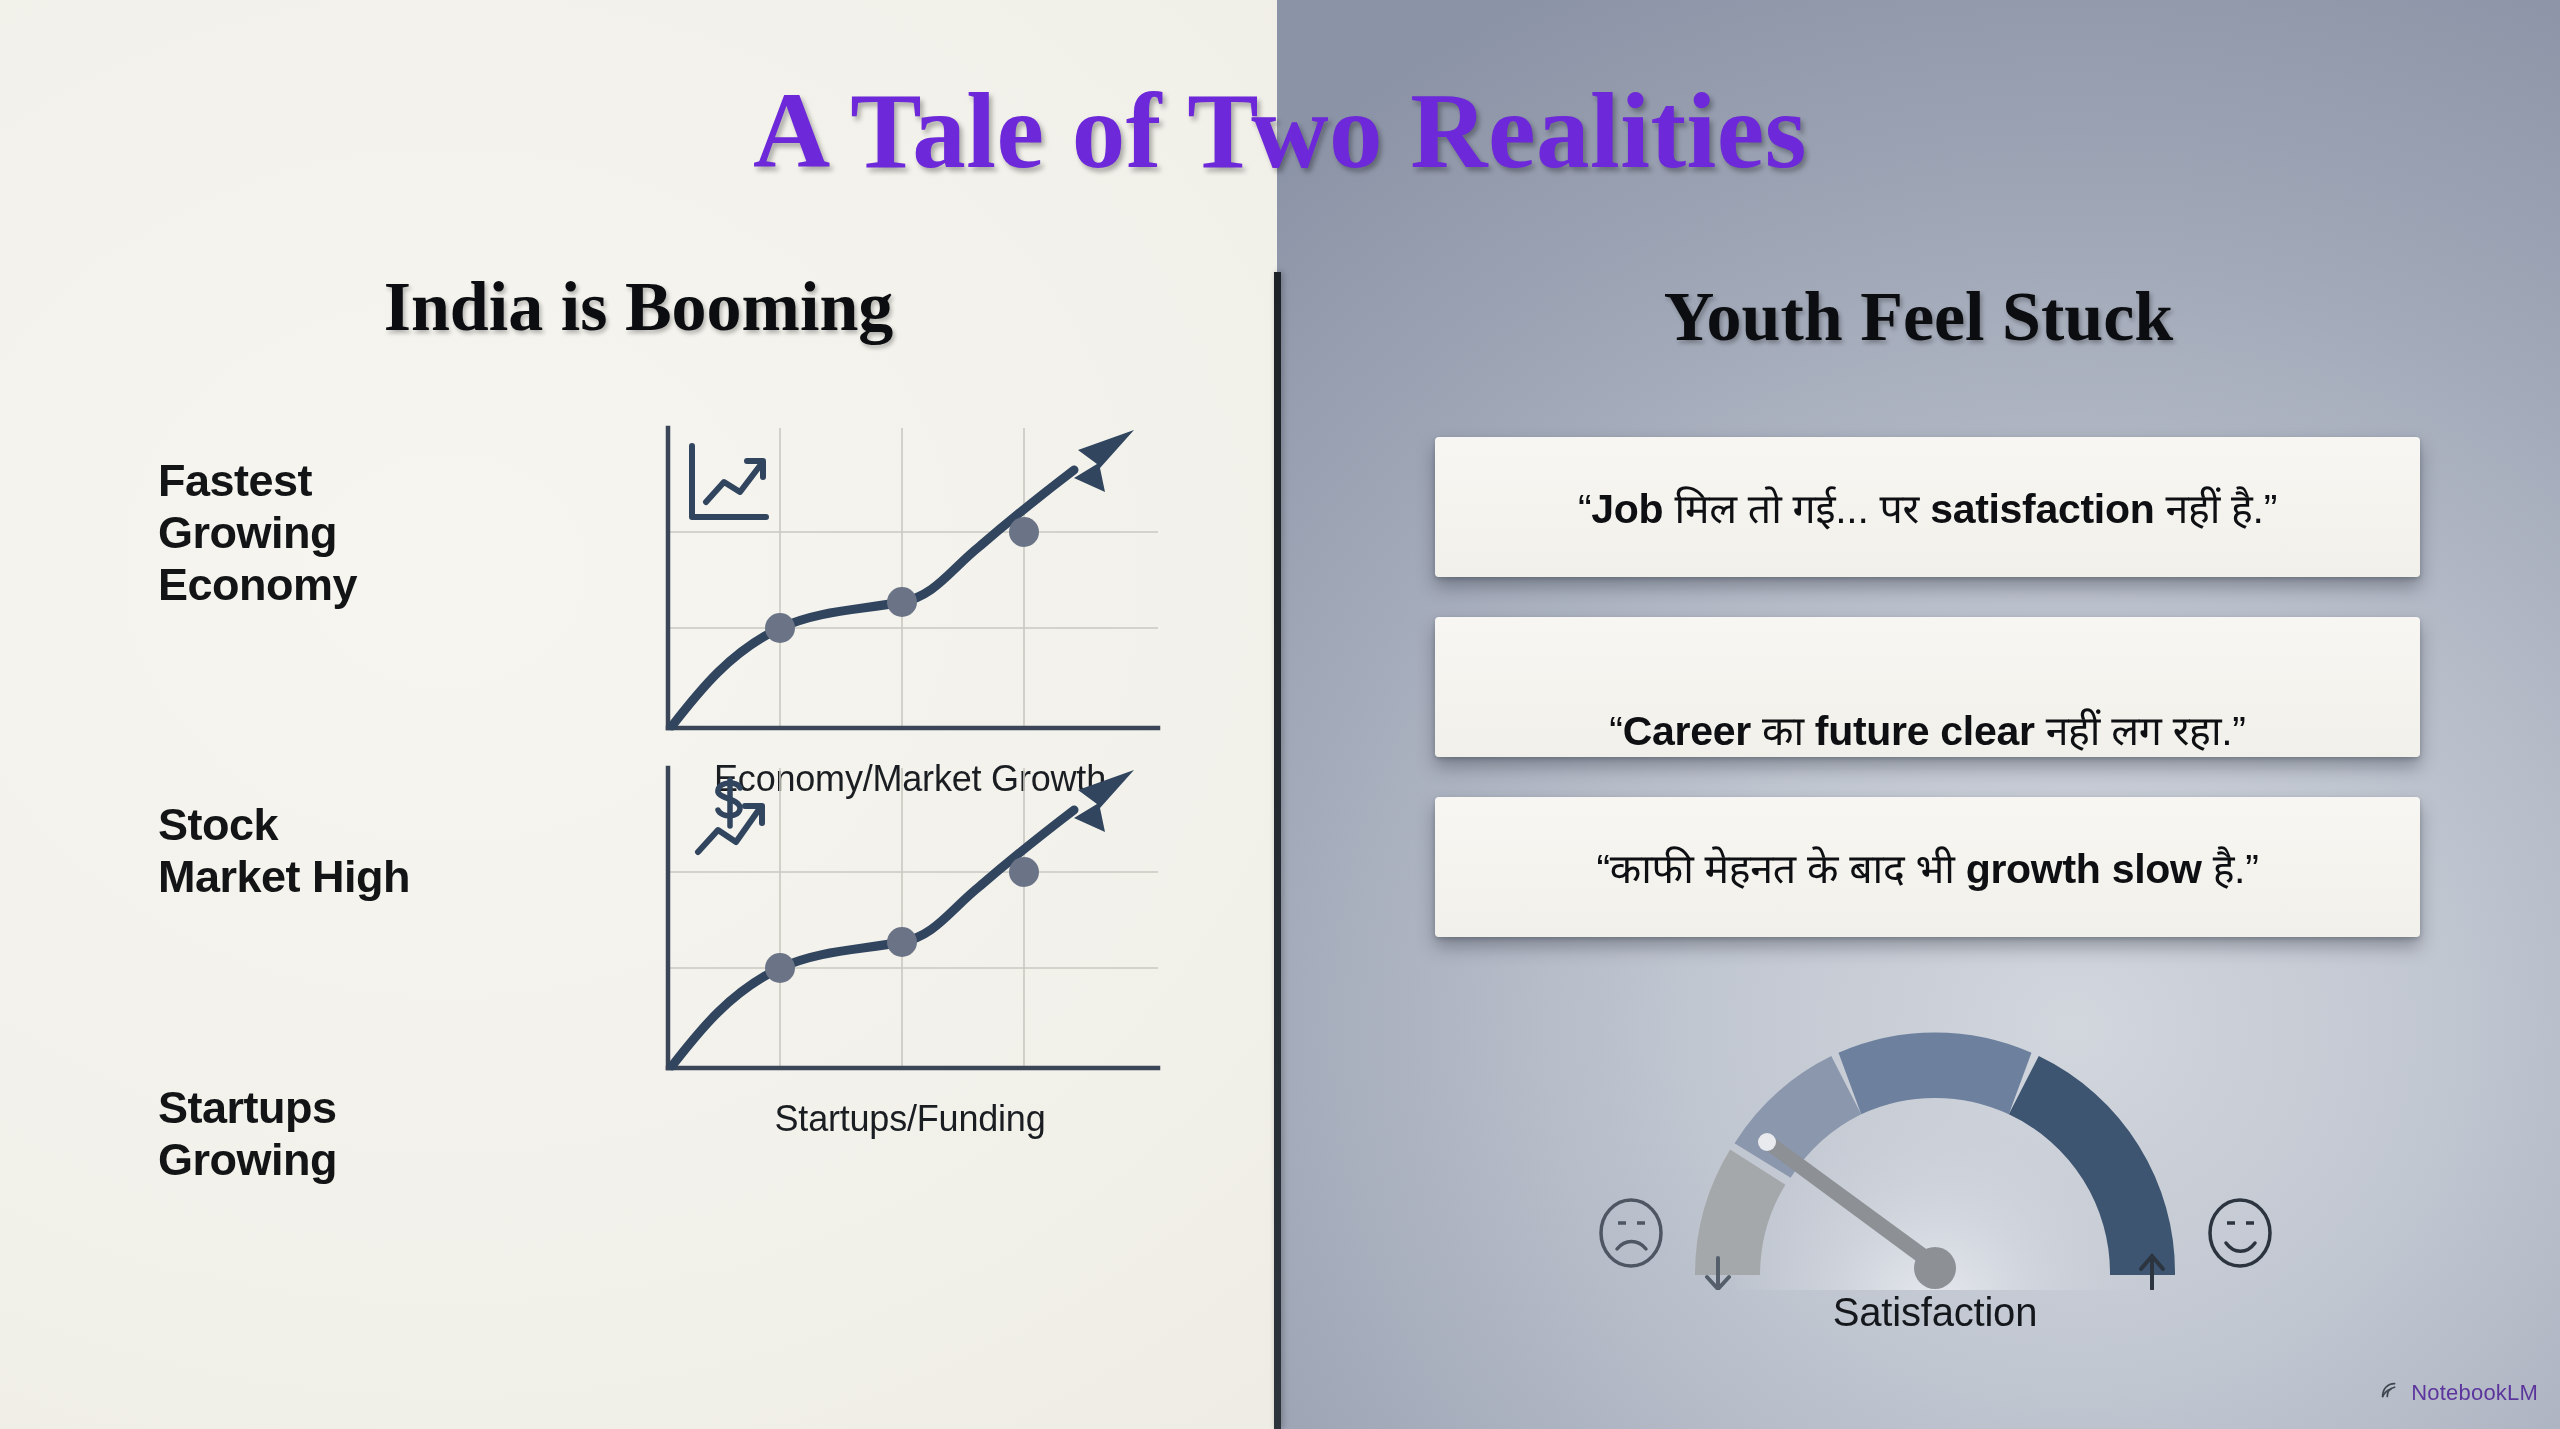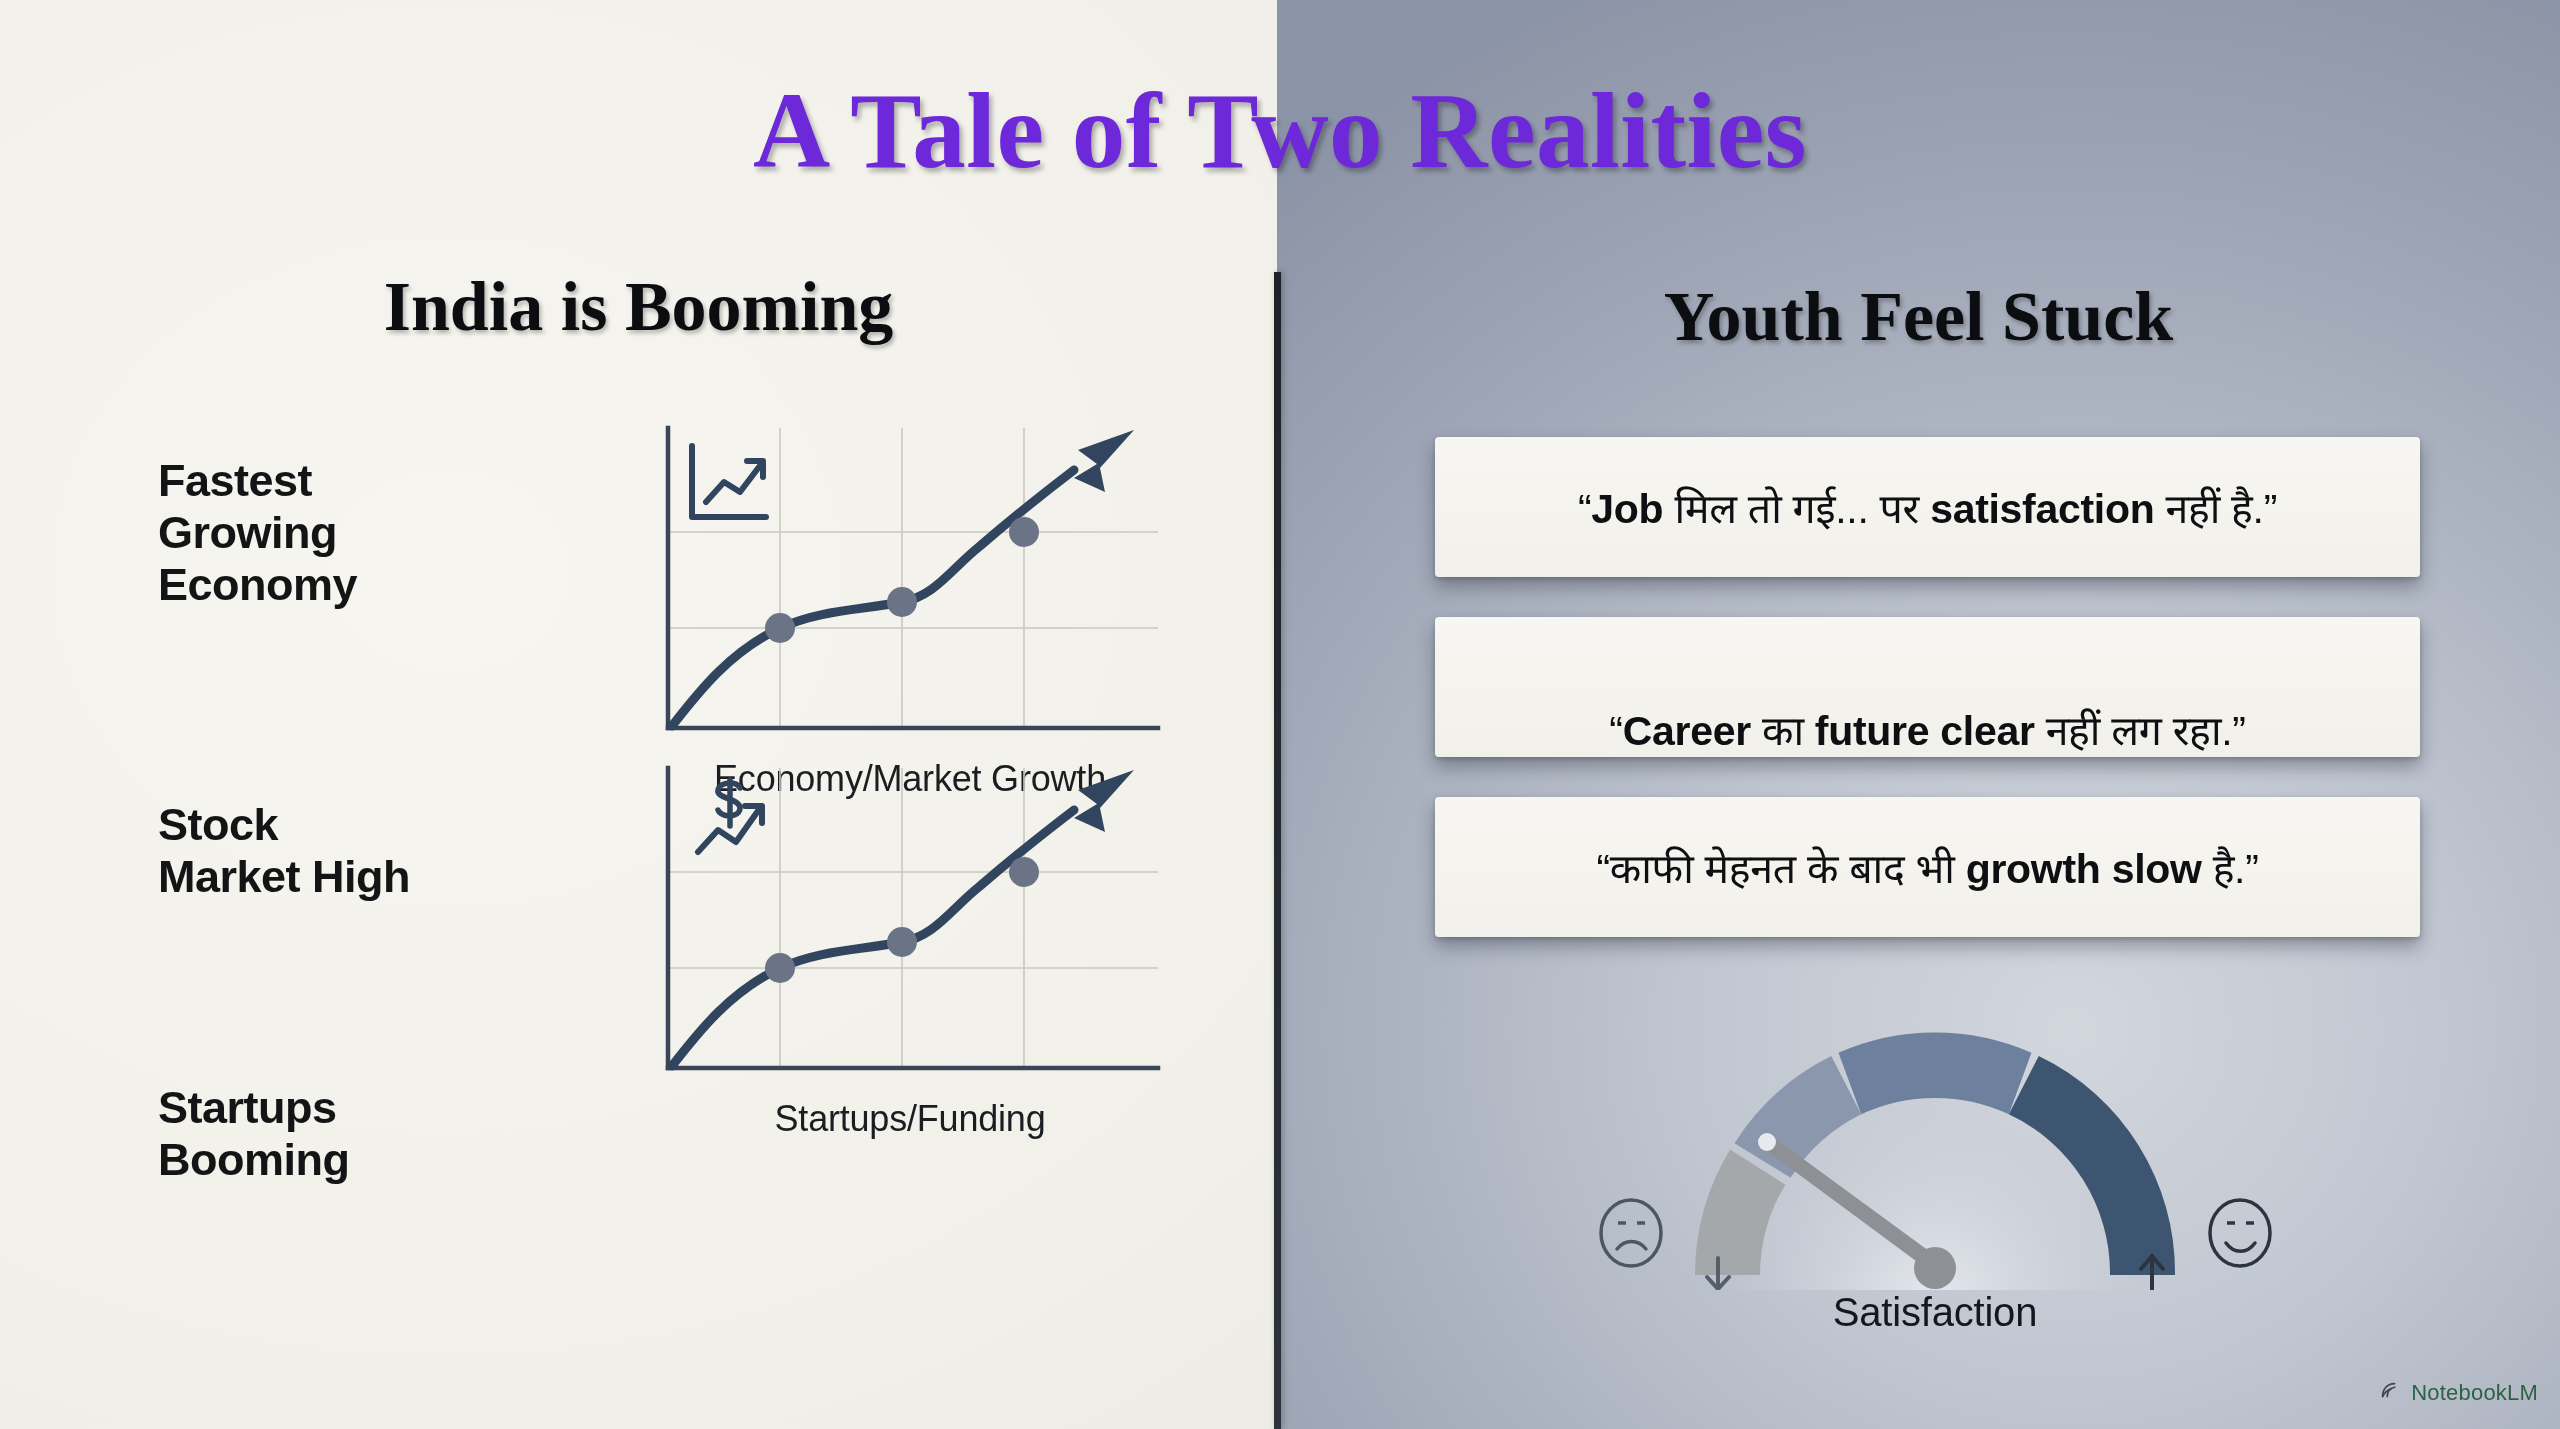--- a/index.html
+++ b/index.html
@@ -86,21 +86,21 @@
   
   .gauge{position:absolute;left:1595px;top:990px;width:680px;height:380px;}
   .gauge-label{
     position:absolute;left:0;top:300px;width:680px;text-align:center;
     font-size:40px;color:#14171b;letter-spacing:-.2px;
   }
 
   .wm{
     position:absolute;right:22px;bottom:22px;
     display:flex;align-items:center;gap:10px;
-    font-size:22px;color:#14532d;opacity:.85;letter-spacing:.2px;
+    font-size:22px;color:#4c1d95;opacity:.85;letter-spacing:.2px;
   }
 </style>
 </head>
 <body>
 
 <div id="stage">
 
   <div class="panel-left"></div>
   <div class="panel-right"></div>
   <div class="divider"></div>
@@ -110,21 +110,21 @@
   <div class="panel-title left">India is Booming</div>
   <div class="panel-title right">Youth Feel Stuck</div>
 
   <div class="bullets">
     <div class="bullet b1">Fastest
 Growing
 Economy</div>
     <div class="bullet b2">Stock
 Market High</div>
     <div class="bullet b3">Startups
-Booming</div>
+Growing</div>
   </div>
 
   <div class="chart-wrap c1">
     <svg width="520" height="340" viewBox="0 0 520 340">
       <g stroke="#c9c8c0" stroke-width="1.6">
         <line x1="130" y1="8" x2="130" y2="308"></line>
         <line x1="252" y1="8" x2="252" y2="308"></line>
         <line x1="374" y1="8" x2="374" y2="308"></line>
         <line x1="18" y1="112" x2="508" y2="112"></line>
         <line x1="18" y1="208" x2="508" y2="208"></line>

